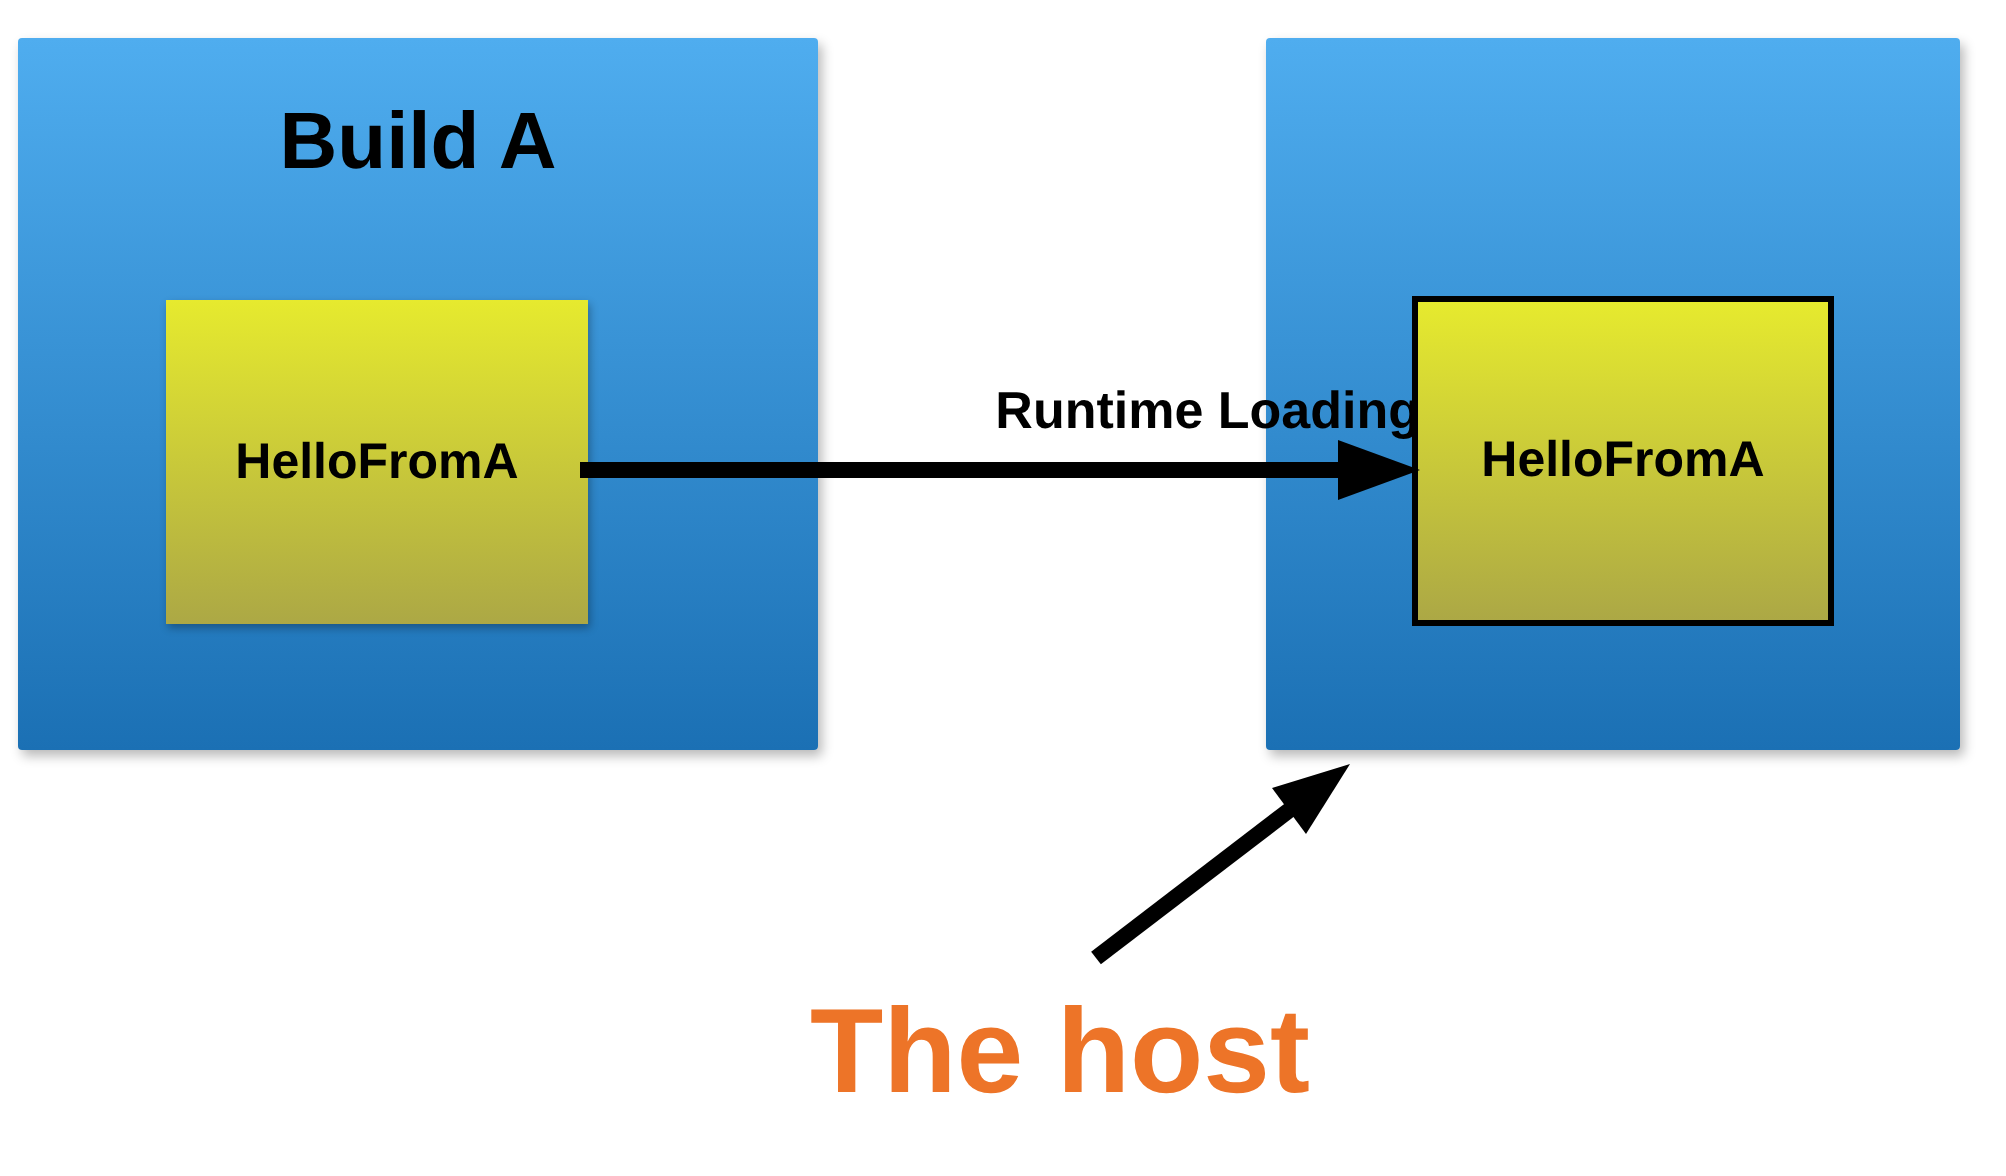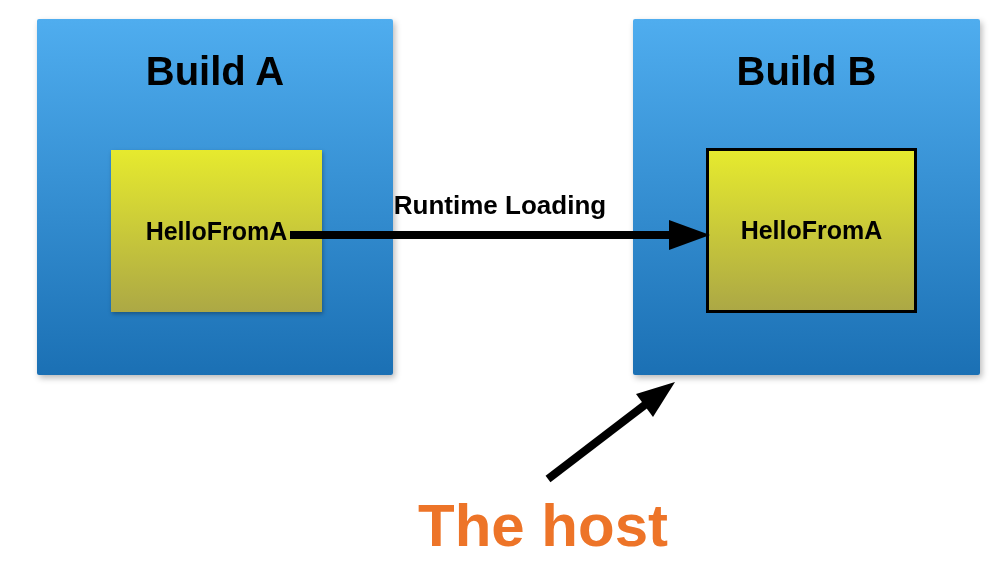--- a/index.html
+++ b/index.html
@@ -15,21 +15,21 @@
   }
 
   .build-box {
     position: absolute;
     top: 19px;
     height: 356px;
     background: linear-gradient(to bottom, var(--blue-top), var(--blue-bottom));
     border-radius: 2px;
     box-shadow: 2px 3px 6px rgba(0,0,0,0.28);
   }
-  .build-a { left: 9px;   width: 356px; margin-left: 28px; }
+  .build-a { left: 9px;   width: 400px; }
   .build-b { left: 633px; width: 347px; }
 
   .build-title {
     position: absolute;
     top: 32px;
     left: 0;
     width: 100%;
     text-align: center;
     font-size: 40px;
     font-weight: bold;
@@ -60,38 +60,38 @@
     line-height: 1.3;
     color: var(--ink);
     text-align: center;
   }
 
   .runtime-label {
     position: absolute;
     left: 290px;
     top: 190px;
     width: 420px;
-    text-align: center;
+    text-align: right;
     font-size: 26px;
     font-weight: bold;
     color: var(--ink);
   }
 
   .arrows {
     position: absolute;
     left: 0;
     top: 0;
     pointer-events: none;
   }
   .arrow-shaft { stroke: var(--ink); stroke-width: 8; }
   .arrow-head  { fill: var(--ink); }
 
   .host-label {
     position: absolute;
-    left: 418px;
+    left: 405px;
     top: 496px;
     font-size: 60px;
     font-weight: bold;
     line-height: 1;
     color: var(--orange);
     white-space: nowrap;
   }
 </style>
 </head>
 <body>
@@ -100,21 +100,20 @@
 
   <div class="build-box build-a">
     <div class="build-title">Build A</div>
     <div class="module-box module-a">
       <div class="module-line">HelloFrom</div>
       <div class="module-line">A</div>
     </div>
   </div>
 
   <div class="build-box build-b">
-    <div class="build-title">Build B</div>
     <div class="module-box module-b">
       <div class="module-line">HelloFrom</div>
       <div class="module-line">A</div>
     </div>
   </div>
 
   <div class="runtime-label">Runtime Loading</div>
 
   <svg class="arrows" width="1003" height="588" viewBox="0 0 1003 588">
     <g>

